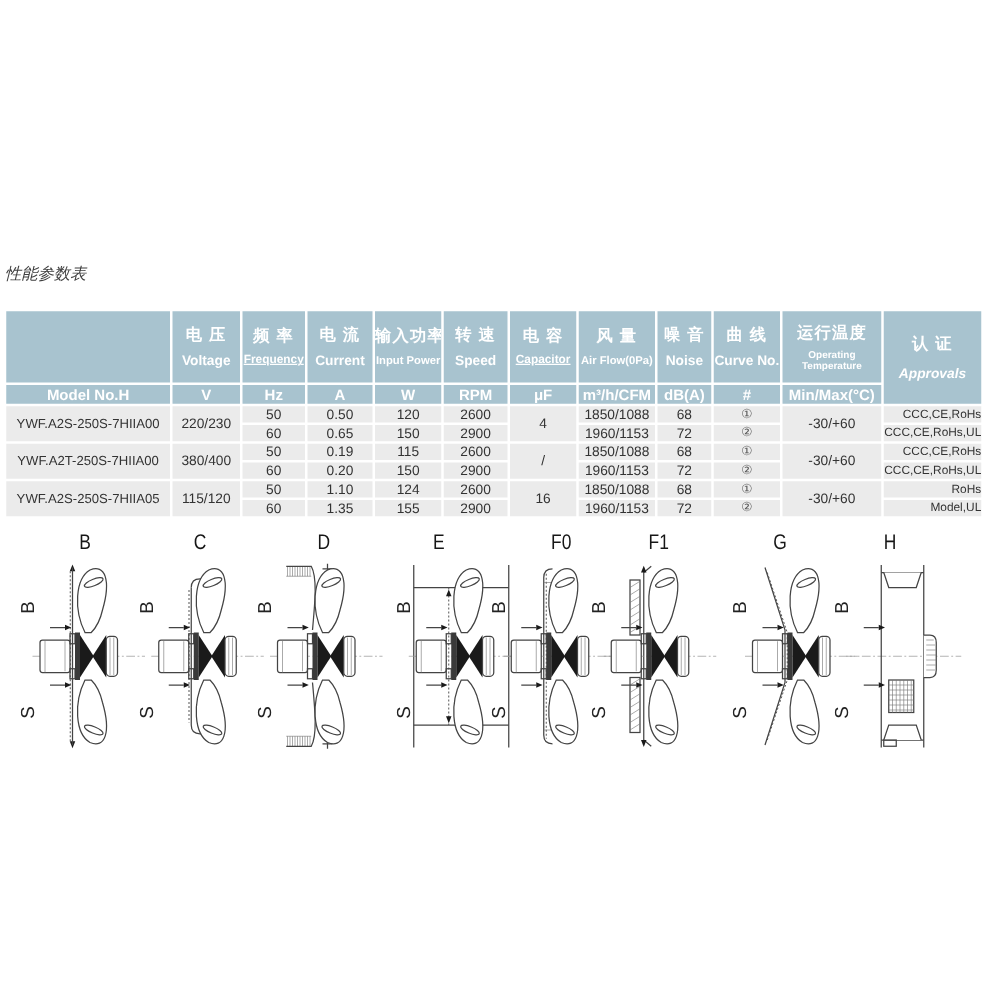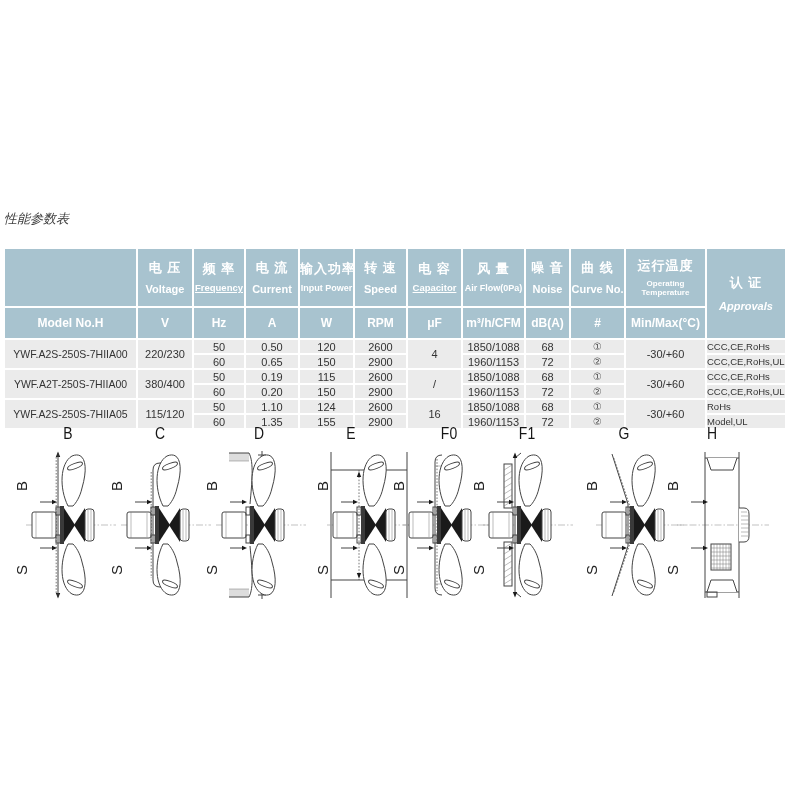--- a/index.html
+++ b/index.html
@@ -20,29 +20,29 @@
   th.h1{
     background:#a8c3cf;color:#fff;height:57px;vertical-align:middle;text-align:center;
   }
   th.h1 .zh{font-size:13px;font-weight:bold;letter-spacing:1px;line-height:1.25;}
   th.h1 .en{font-size:11px;font-weight:bold;margin-top:6px;line-height:1.1;}
   th.h1 .en.sm{font-size:9.5px;text-decoration:underline;}
   th.h1 .en.sm2{font-size:9px;text-align:center;}
   th.h1 .en.xs{font-size:8px;line-height:1.05;white-space:normal;}
   th.h1.appr-h .en{margin-top:9px;font-style:italic;}
   th.h2{
-    background:#a8c3cf;color:#fff;height:30px;font-size:12px;font-weight:bold;
+    background:#a8c3cf;color:#fff;height:15px;font-size:12px;font-weight:bold;
     text-align:center;vertical-align:middle;
   }
   td{
     background:#ebebeb;font-size:11px;color:#333;text-align:center;
     height:13px;vertical-align:middle;
   }
   td.model{font-size:10.5px;}
-  td.appr{text-align:left;padding-left:4px;font-size:9.5px;}
+  td.appr{text-align:right;padding-left:4px;font-size:9.5px;}
   td.curve{font-family:"DejaVu Sans", sans-serif;font-size:10px;color:#555;}
   
   .variant-label{
     position:absolute;top:424px;width:50px;height:22px;text-align:center;
     font-size:17px;color:#161616;transform:scaleX(.82);
   }
   svg.drawing{position:absolute;top:450px;width:110px;height:150px;}
   svg.drawing .ln{stroke:#444;stroke-width:1;fill:none;}
   svg.drawing .lnw{stroke:#444;stroke-width:1;fill:#fff;}
   svg.drawing .thin{stroke:#777;stroke-width:.5;fill:none;}

